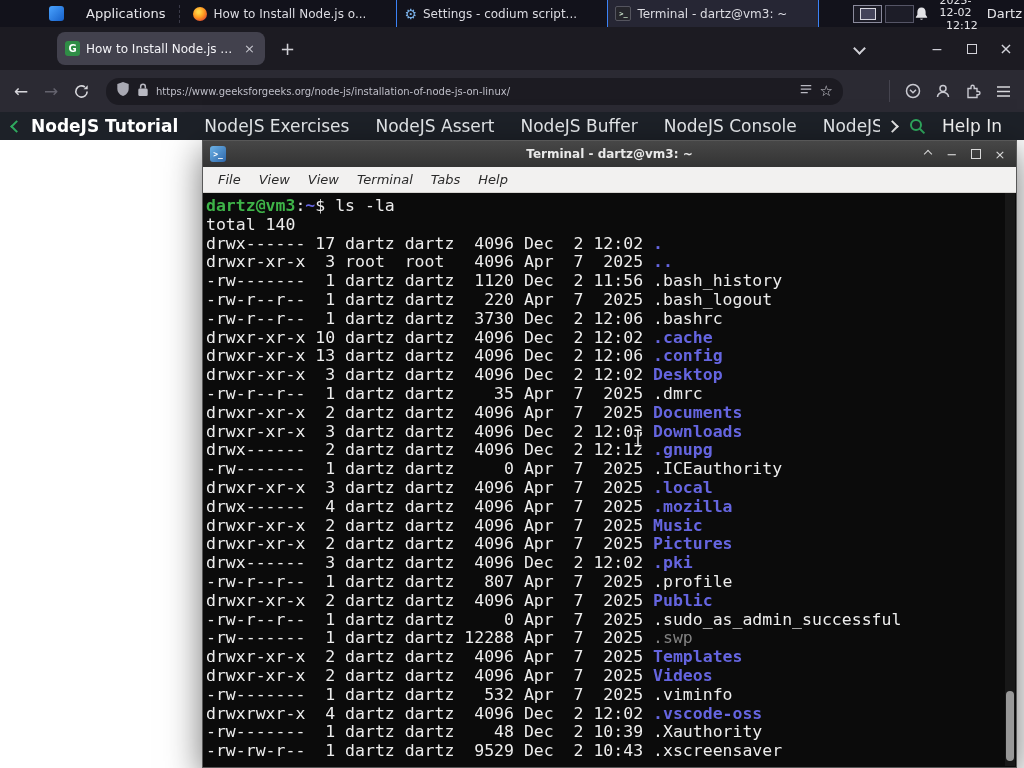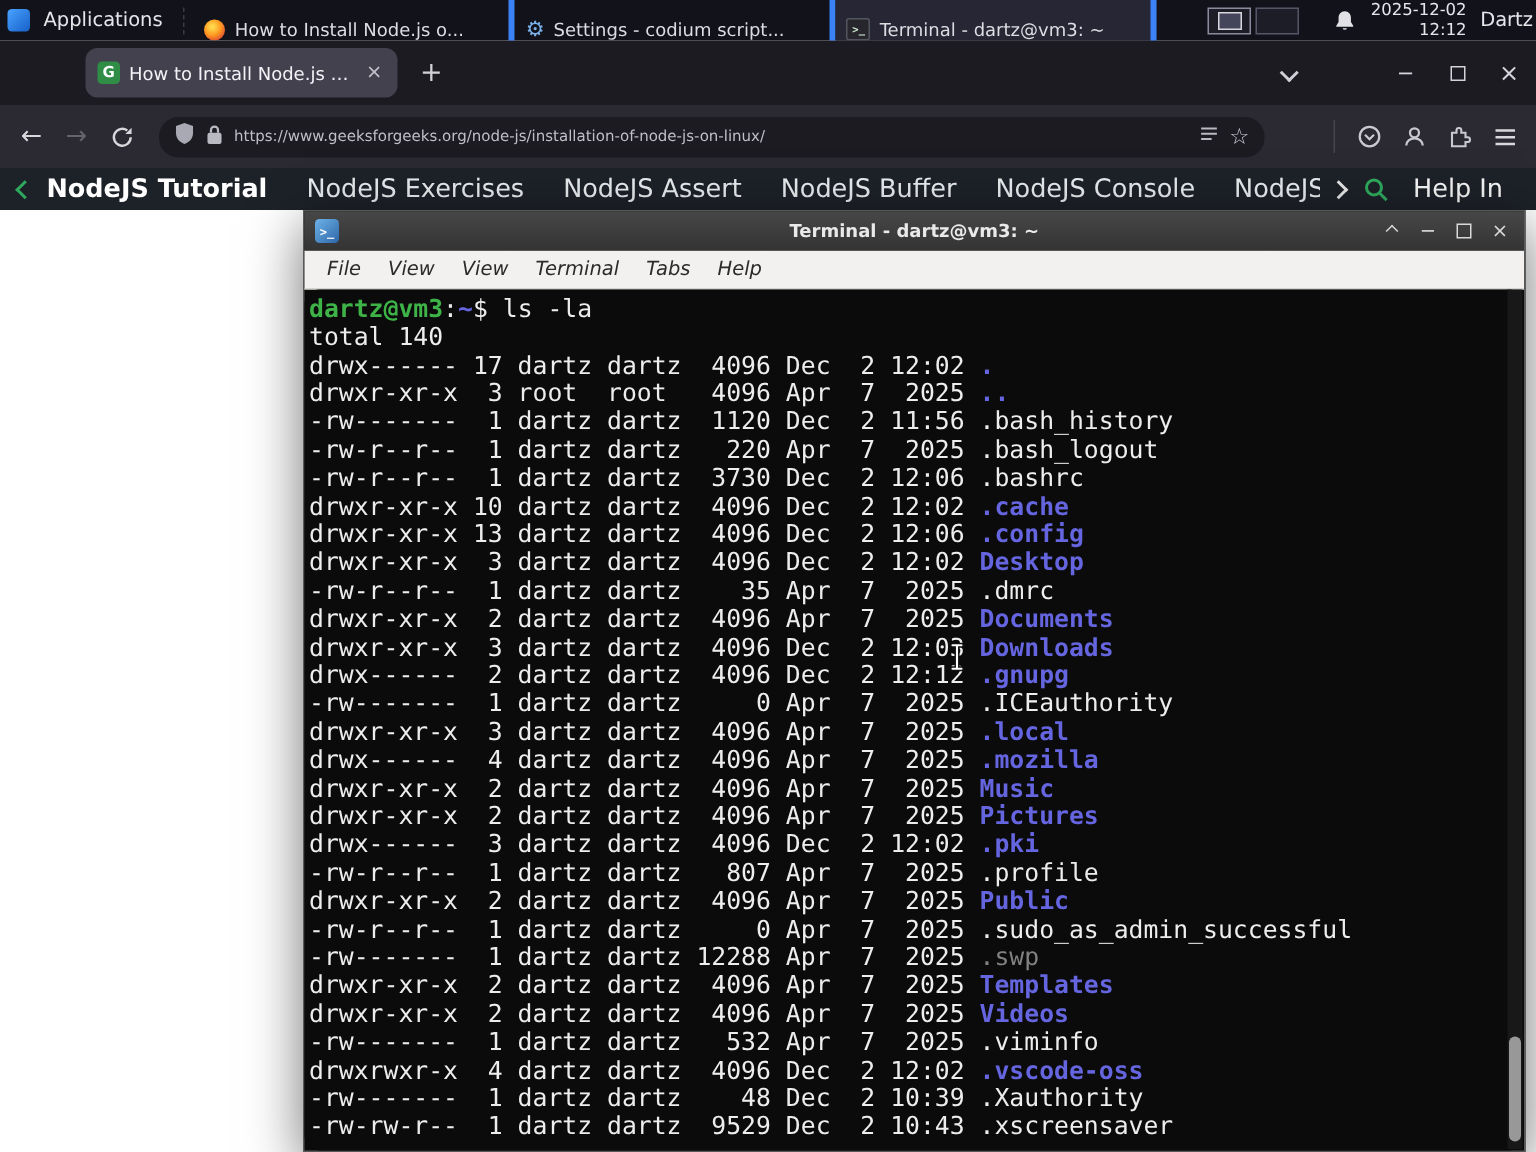--- a/index.html
+++ b/index.html
@@ -2,25 +2,25 @@
 <html style="--term-green: #3eb348; --term-blue: #6565e0; --term-dim: #828282; --term-fg: #ededed; --gfg-green: #2fa95e;"><head>
 <meta charset="utf-8">
 <style>
   html,body{margin:0;padding:0;background:#222;}
   .screen{position:relative;width:1024px;height:768px;overflow:hidden;background:#fff;
           font-family:"DejaVu Sans","Liberation Sans",sans-serif;}
 
   
   .panel{position:absolute;top:0;left:0;right:0;height:27px;background:#12121b;color:#e6e6ea;
          display:flex;align-items:center;z-index:60;font-size:13px;}
-  .apps-btn{display:flex;align-items:center;gap:9px;padding:0 8px 0 5px;height:100%;cursor:default;}
+  .apps-btn{display:flex;align-items:center;gap:22px;padding:0 8px 0 5px;height:100%;cursor:default;margin-left:44px;}
   .apps-logo{width:15px;height:15px;border-radius:3px;background:linear-gradient(135deg,#4aa3ff,#1660c9);display:inline-block;}
   .p-sep{width:0;height:18px;border-left:1px dashed #3a3a48;margin:0 6px;}
   .taskbar{display:flex;height:100%;}
-  .task-btn{width:196px;display:flex;align-items:flex-end;gap:6px;padding:0 7px;border-right:4px solid #3b82f6;
+  .task-btn{width:196px;display:flex;align-items:center;gap:6px;padding:0 7px;border-right:1px solid #3b82f6;
             font-size:12px;color:#dcdce2;overflow:hidden;white-space:nowrap;}
   .task-btn.active{background:#262634;}
   .task-title{overflow:hidden;text-overflow:ellipsis;white-space:nowrap;}
   .task-icon{flex:0 0 auto;display:inline-flex;align-items:center;justify-content:center;}
   .icon-firefox{width:14px;height:14px;border-radius:50%;
     background:radial-gradient(circle at 40% 35%,#ffd54a 10%,#ff9a20 45%,#e4572e 75%,#b5362a 100%);}
   .icon-gear{color:#7ab1e8;font-size:14px;line-height:1;}
   .icon-terminal{width:14px;height:13px;background:#26262c;border:1px solid #55555f;border-radius:2px;
     color:#cfe8cf;font:bold 7px "DejaVu Sans Mono","Liberation Mono",monospace;}
   .pager{display:flex;gap:3px;margin-left:34px;align-items:center;}

